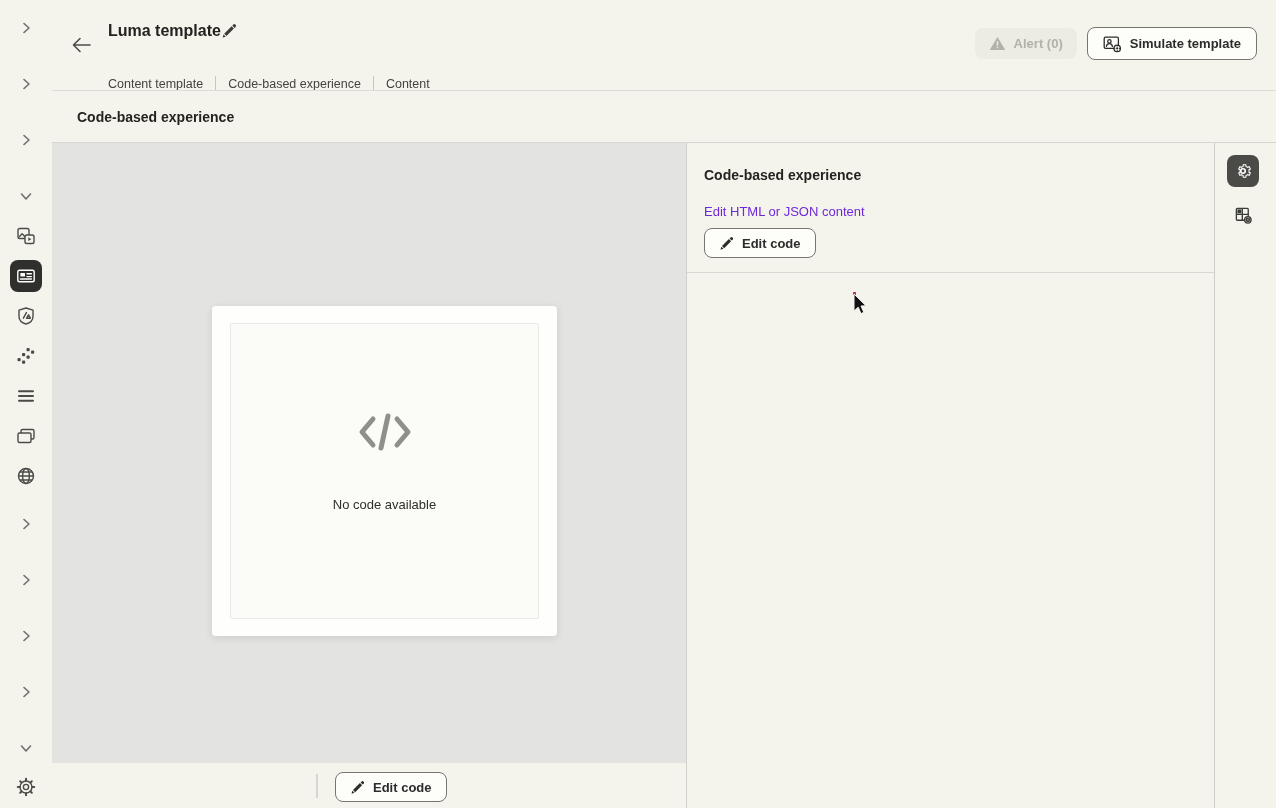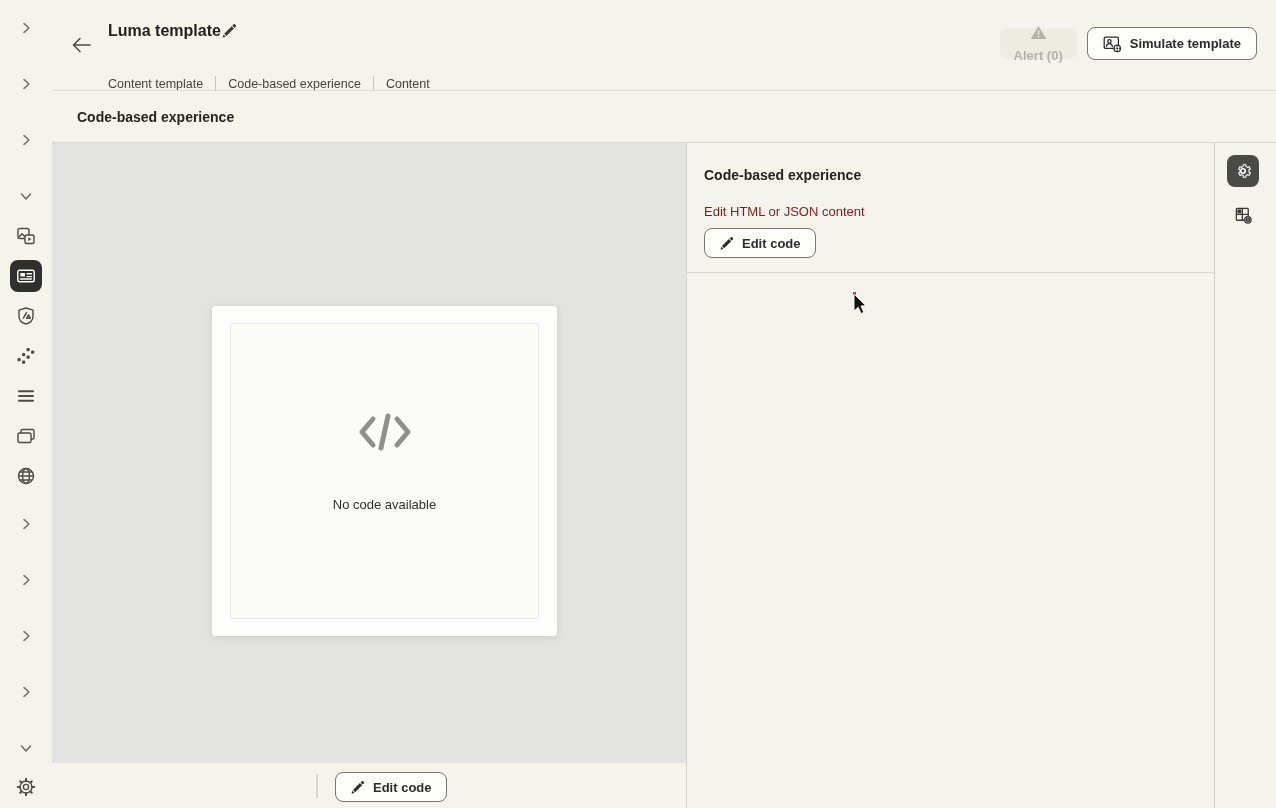--- a/index.html
+++ b/index.html
@@ -23,21 +23,21 @@
   .crumbs { position:absolute; left:56px; top:51px; display:flex; align-items:center; height:17px; font-size:12.5px; color:#43433f;margin-top:24px; }
   .crumb { cursor:pointer; white-space:nowrap; }
   .crumb-sep { width:1px; height:15px; background:#c7c6c0; margin:0 12px; }
   .header-actions { position:absolute; right:19px; top:27px; display:flex; align-items:center; gap:10px; }
 
   
   .btn { display:inline-flex; align-items:center; justify-content:center; gap:8px; height:30px; padding:0 14px;
          border:1px solid #76766f; border-radius:8px; background:#fdfdfa; font-size:13px; font-weight:700;
          color:#2c2c2a; cursor:pointer; font-family:inherit; }
   .btn-simulate { height:33px; padding:0 15px; }
-  .btn-disabled { height:31px; border:none; background:#edece3; color:#b3b2aa; cursor:default;flex-direction:column; }
+  .btn-disabled { height:31px; border:none; background:#edece3; color:#b3b2aa; cursor:default; }
   .btn svg { flex:0 0 auto; }
 
   
   .hdr-divider { position:absolute; left:52px; top:90px; width:1224px; height:1px; background:#dddcd6; }
   .section-band { position:absolute; left:52px; top:91px; width:1224px; height:51px; background:#f5f4ec; display:flex; align-items:center; }
   .section-title { margin-left:25px; font-size:14px; font-weight:700; color:#232321; }
 
   
   .workspace { position:absolute; left:52px; top:142px; width:1224px; height:666px; border-top:1px solid #d7d6d0; }
   .canvas { position:absolute; left:0; top:0; width:634px; height:620px; background:#e3e3e1; }
@@ -51,21 +51,21 @@
   .preview-inner { position:absolute; left:18px; top:17px; width:309px; height:296px; background:#fbfbf8; border:1px solid #e8e8e4; border-radius:2px;
                    display:flex; flex-direction:column; align-items:center; justify-content:center; transform:translateZ(0); }
   .code-glyph { color:#8f8f8b; margin-top:-20px; }
   .empty-text { margin-top:40px; font-size:13px; color:#2e2e2c; }
 
   
   .panel { position:absolute; left:634px; top:0; width:529px; height:666px; background:#f5f4ec;
            border-left:1px solid #d2d1cb; border-right:1px solid #cfcec8; }
   .panel-section { padding:24px 17px 0 17px; height:130px; border-bottom:1px solid #d8d7d1; }
   .panel-title { font-size:14px; font-weight:700; color:#232321; }
-  .panel-sub { margin-top:21px; font-size:13px; color:#7f1d1d; }
+  .panel-sub { margin-top:21px; font-size:13px; color:#6d28d9; }
   .panel-btn { margin-top:9px; }
 
   
   .rail { position:absolute; left:1163px; top:0; width:61px; height:666px; background:#f5f4ec; }
   .rail-btn { position:absolute; left:12px; width:32px; height:32px; border-radius:8px; display:flex; align-items:center; justify-content:center; cursor:pointer; }
   .rail-btn.active { top:12px; background:#4a4a47; color:#ffffff; }
   .rail-icon2 { top:56px; color:#3a3a37; }
 
   
   .cursor { position:absolute; left:850px; top:292px; z-index:50; pointer-events:none; }

